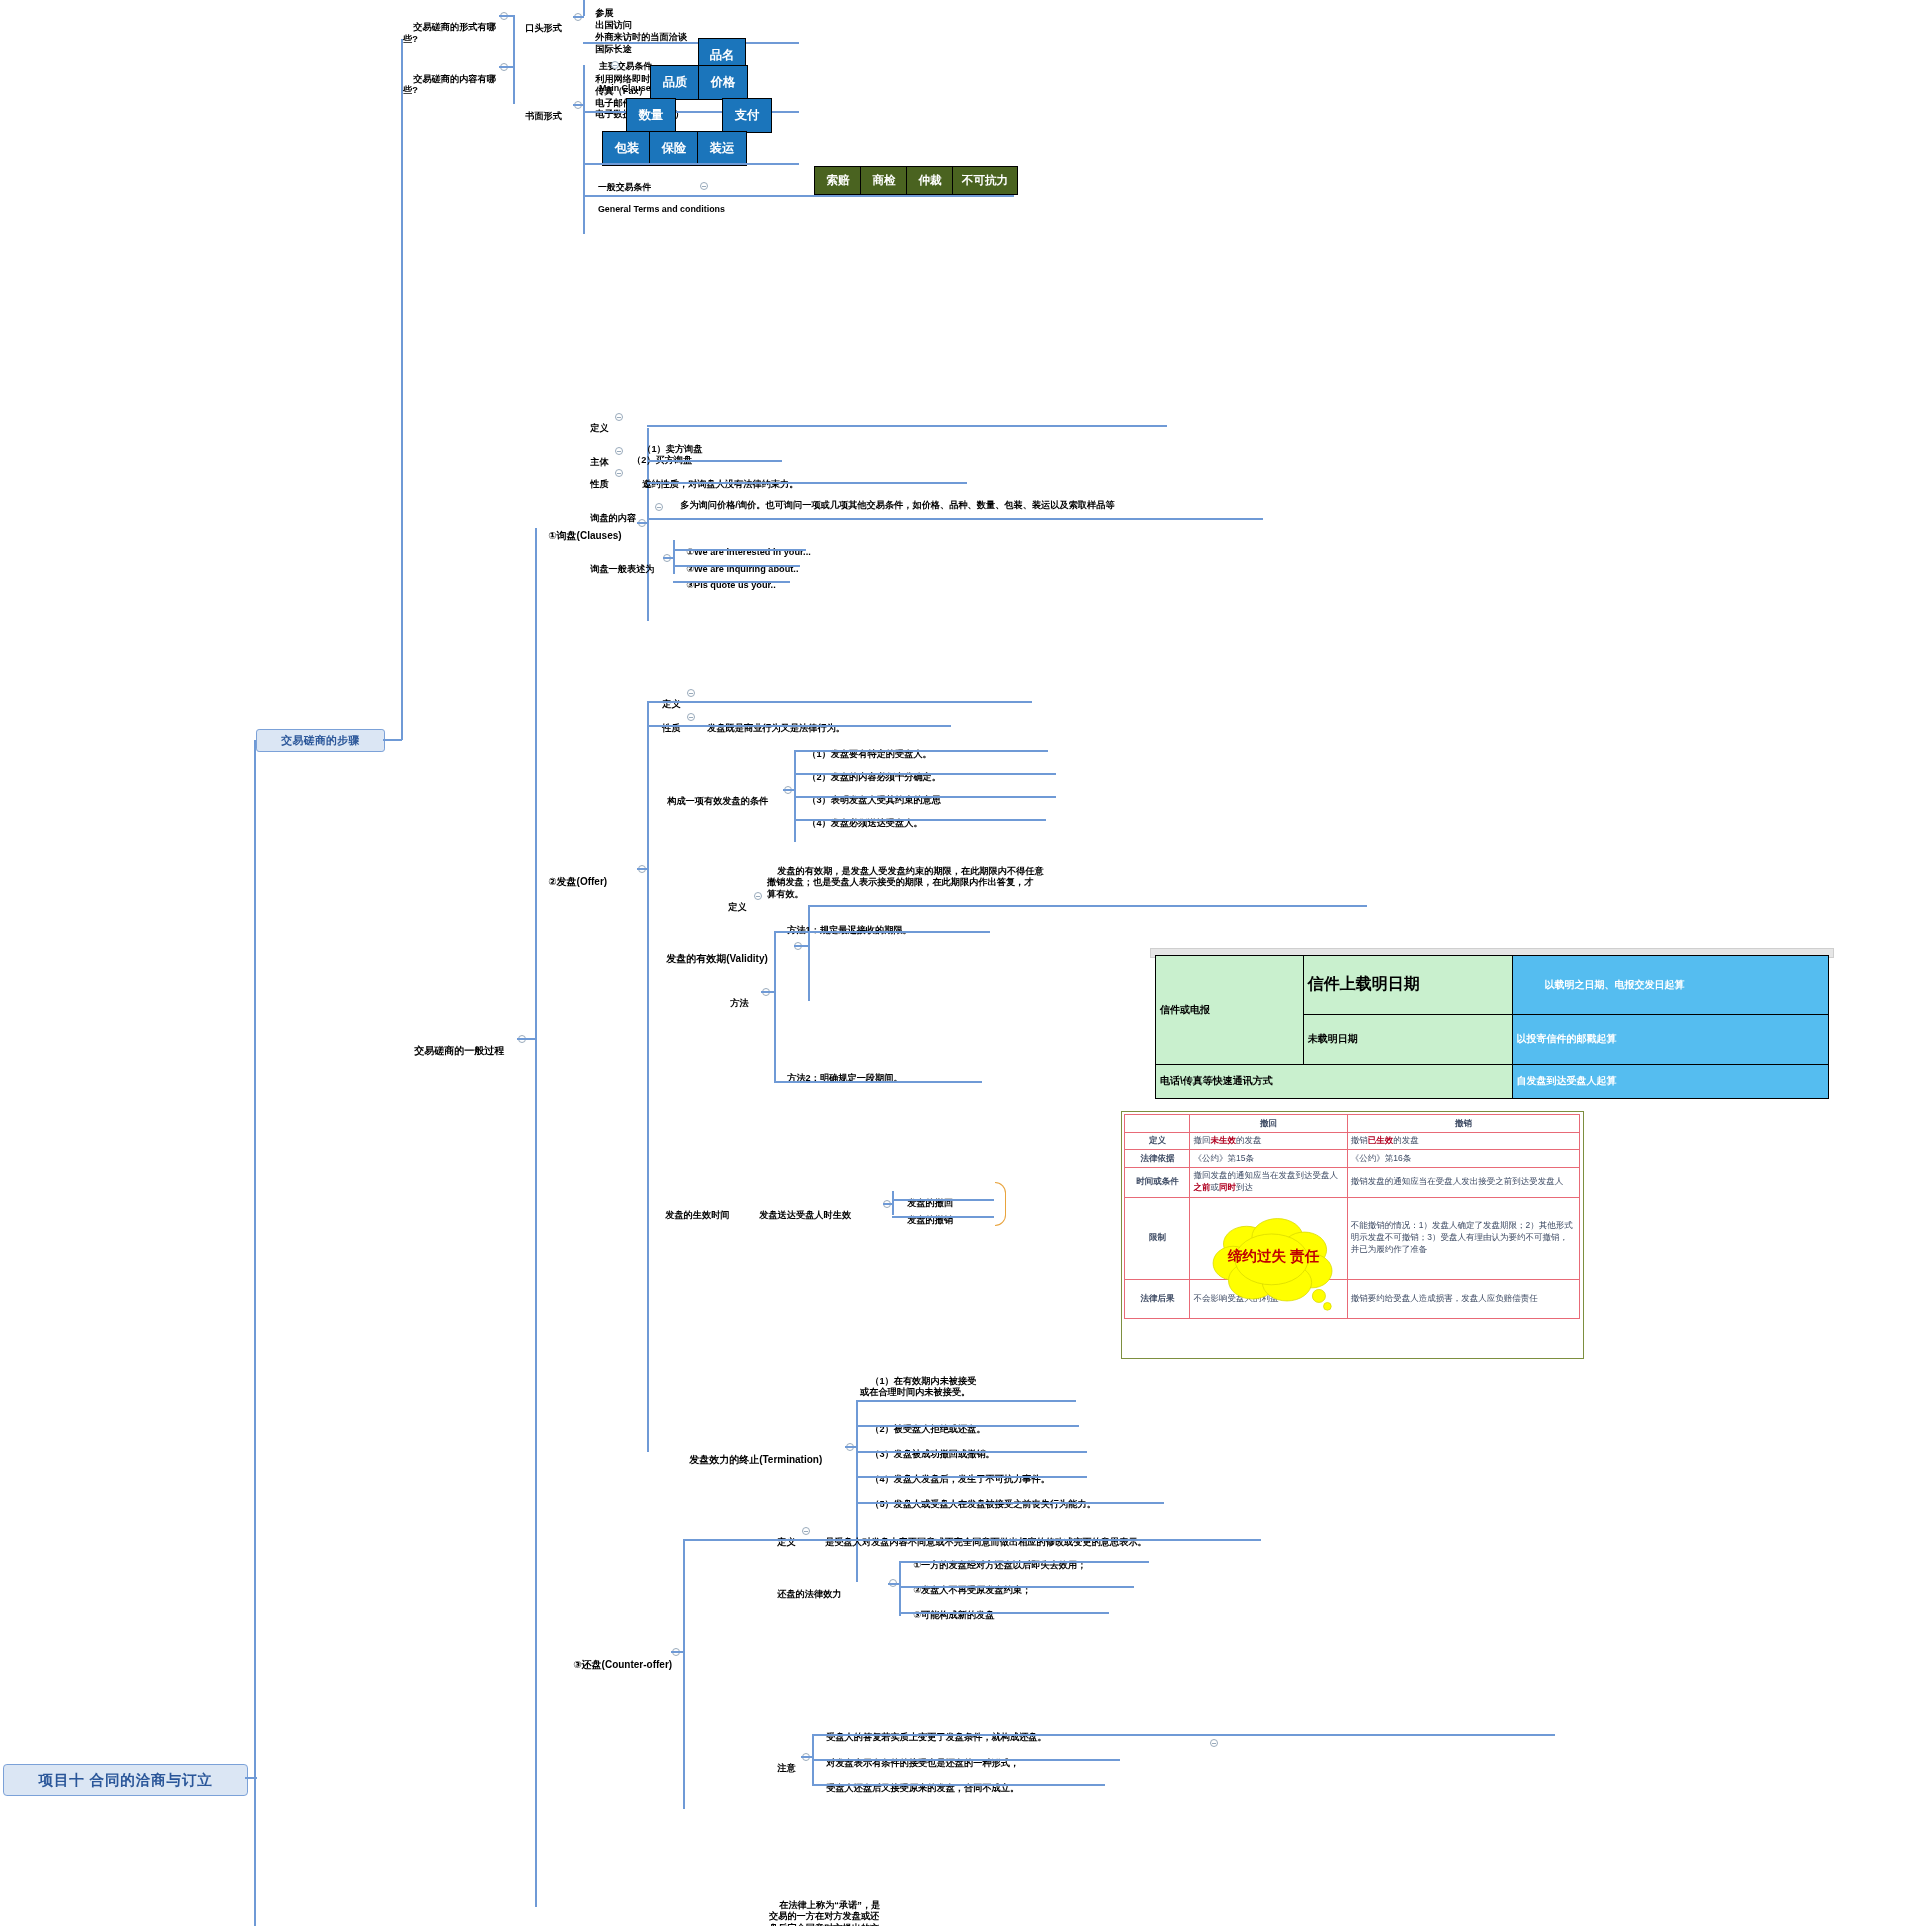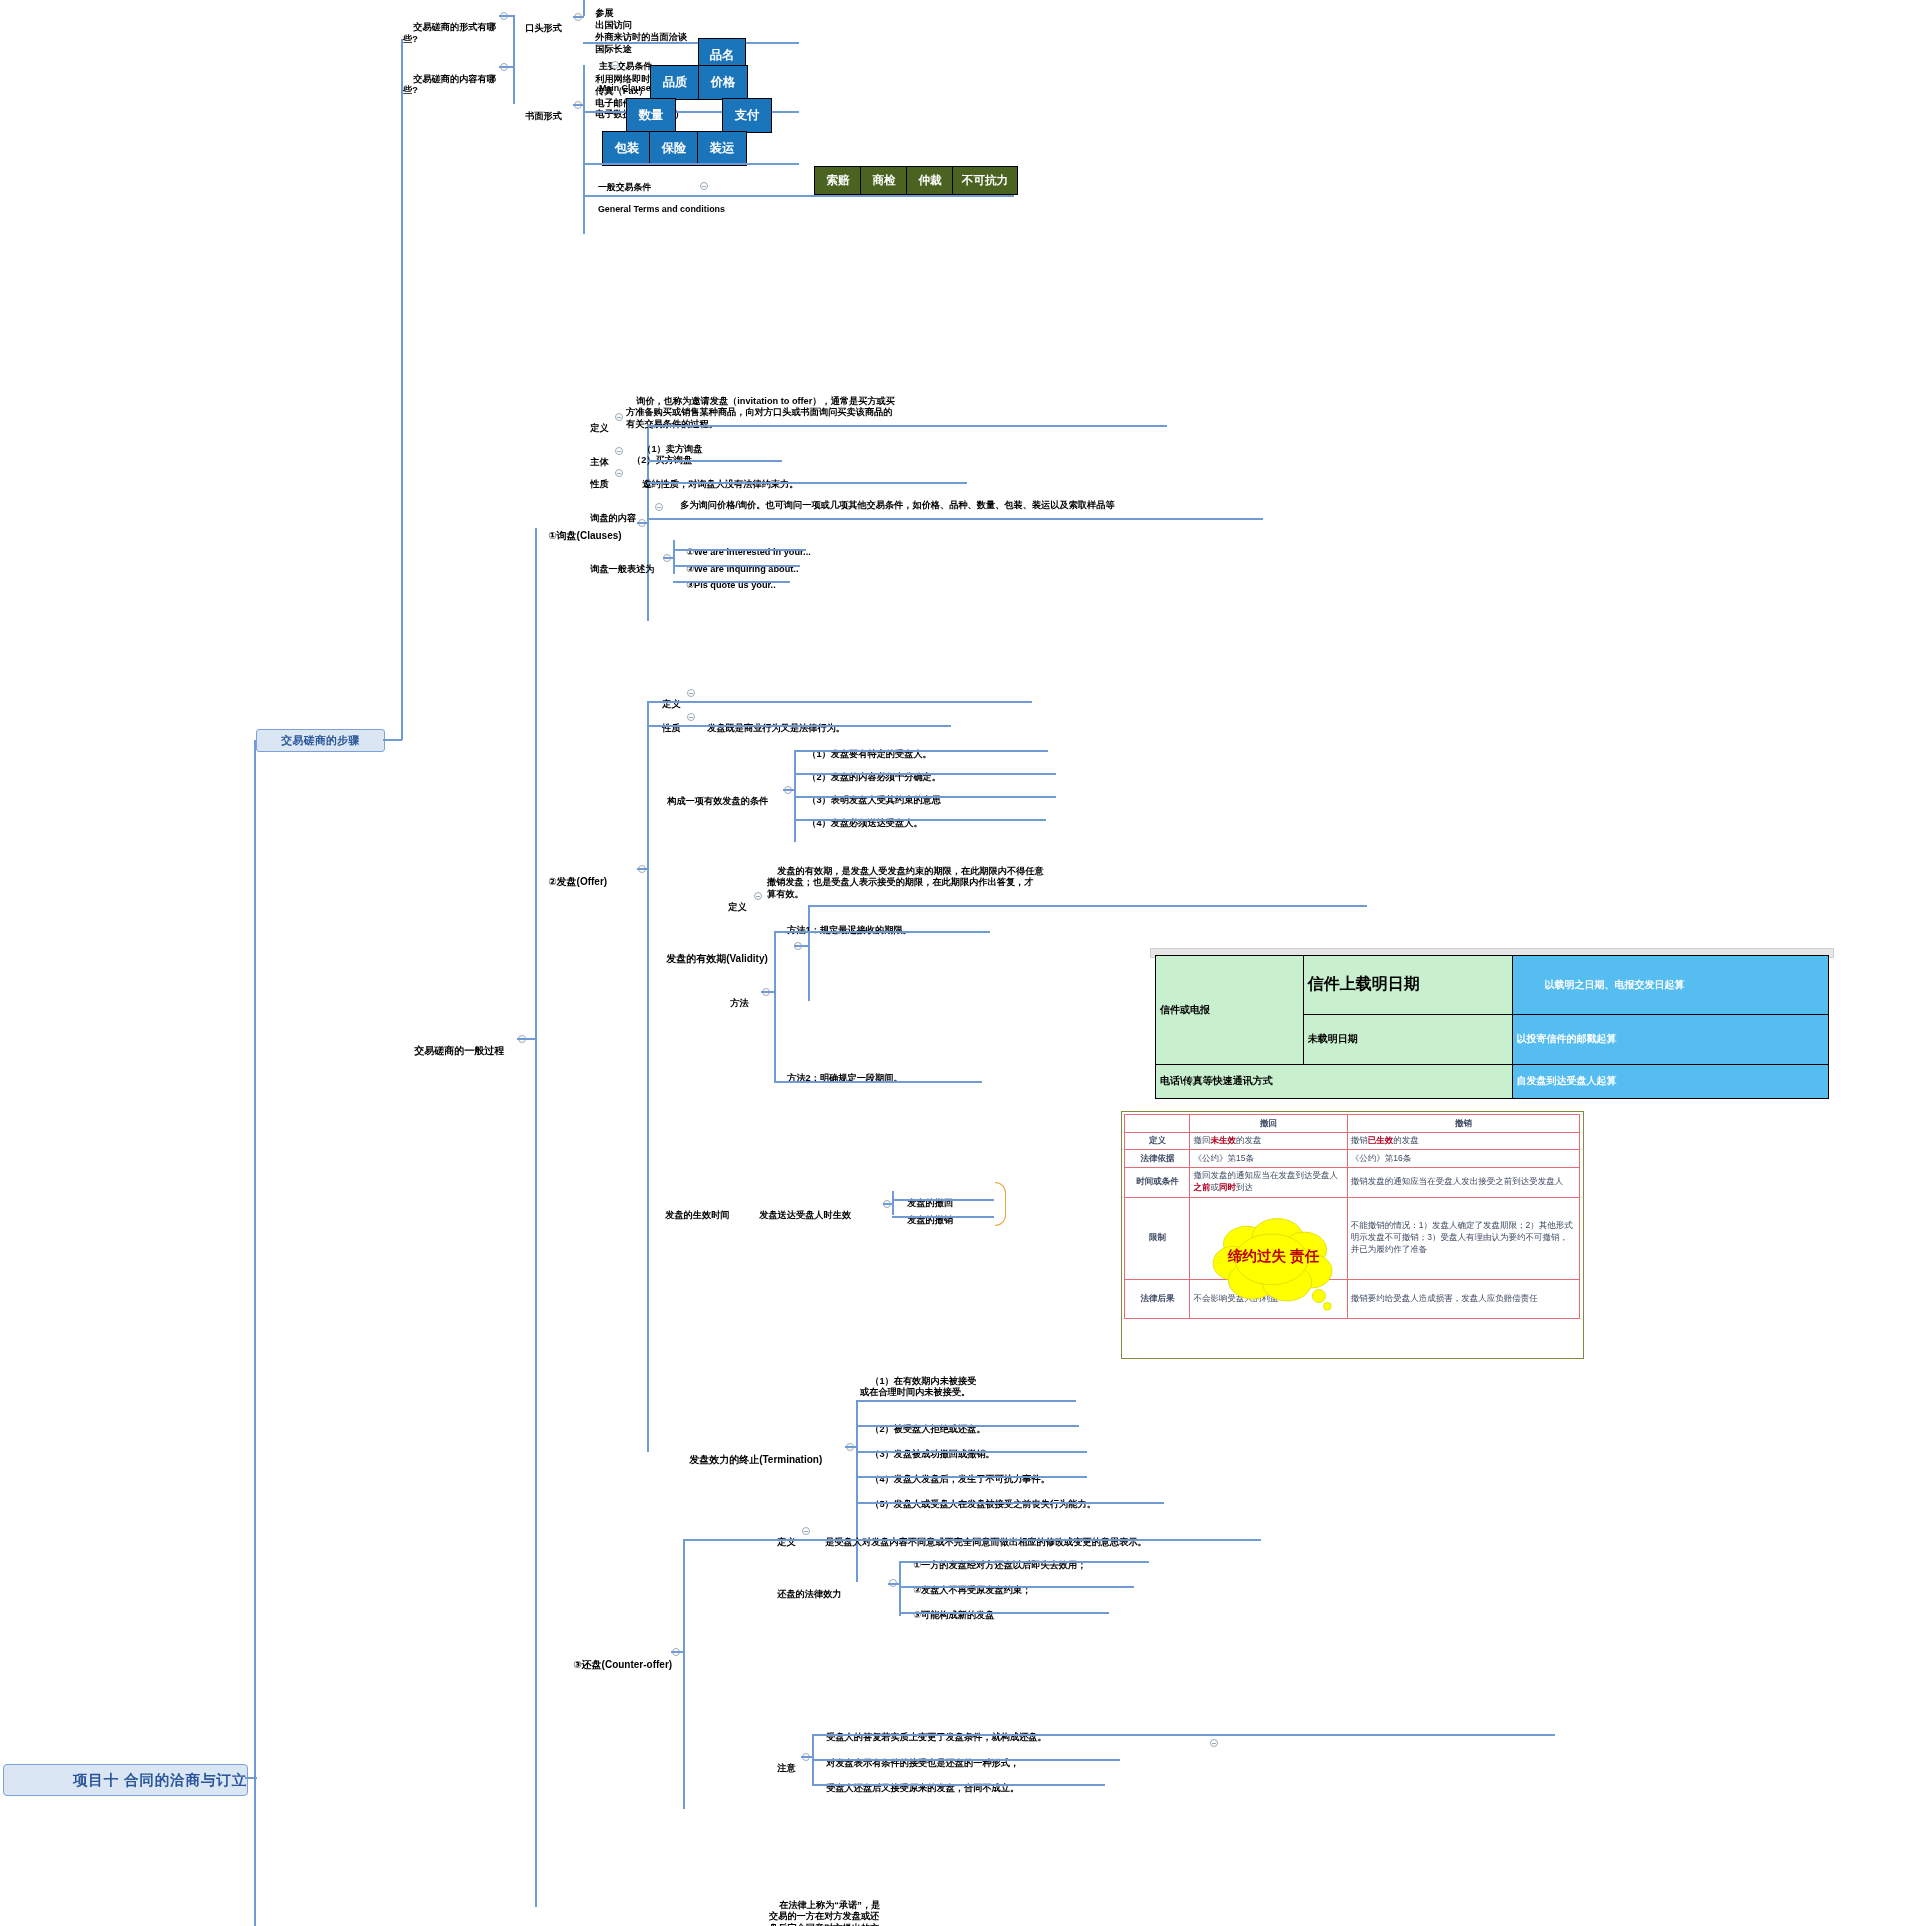--- a/index.html
+++ b/index.html
@@ -51,21 +51,21 @@
       font-weight:bold;font-size:14.6px;line-height:1.25;z-index:3;}
 
   .brace{position:absolute;border:1.9px solid #e8a33d;border-left:none;border-radius:0 15.4px 15.4px 0;
       width:10px;background:transparent;}
 </style>
 </head>
 <body>
 
 <div id="root-canvas">
 
-  <div class="root-node" style="left:3.1px;top:1764px;width:243px;height:30px;font-size:14.6px;justify-content:flex-end;">
+  <div class="root-node" style="left:3.1px;top:1764px;width:243px;height:30px;font-size:14.6px;">
     <span>项目十 合同的洽商与订立</span>
   </div>
 
   <div class="conn v" style="left:254px;top:740px;height:2022px;"></div>
   <div class="conn h" style="left:245px;top:1777px;width:11.6px;"></div>
 
   <div class="lvl1-node" style="left:256px;top:729px;width:127px;height:21px;font-size:10.8px;">
     <span>交易磋商的步骤</span>
   </div>
   <div class="conn h" style="left:383px;top:739px;width:18.5px;"></div>
@@ -184,24 +184,20 @@
   <div class="node" style="left:537px;top:517px;width:96px;font-size:10px;">
     <span>①询盘(Clauses)</span>
   </div>
   <div class="bullet" style="left:638px;top:519px;"></div>
   <div class="conn h" style="left:637px;top:522px;width:11.6px;"></div>
   <div class="conn v" style="left:647px;top:428px;height:193px;"></div>
 
   <div class="node" style="left:580px;top:411px;width:35px;font-size:9.2px;">
     <span>定义</span></div>
   <div class="bullet" style="left:615px;top:413px;"></div>
-  <div class="node" style="left:626px;top:384px;width:520px;font-size:9.2px;">
-    <span>询价，也称为邀请发盘（invitation to offer），通常是买方或买
-方准备购买或销售某种商品，向对方口头或书面询问买卖该商品的
-有关交易条件的过程。</span></div>
   <div class="conn h" style="left:647px;top:425px;width:520px;"></div>
 
   <div class="node" style="left:580px;top:445px;width:35px;font-size:9.2px;">
     <span>主体</span></div>
   <div class="bullet" style="left:615px;top:447px;"></div>
   <div class="node" style="left:632px;top:432px;width:193px;font-size:9.2px;">
     <span>（1）卖方询盘
 （2）买方询盘</span></div>
   <div class="conn h" style="left:647px;top:460px;width:135px;"></div>
 

